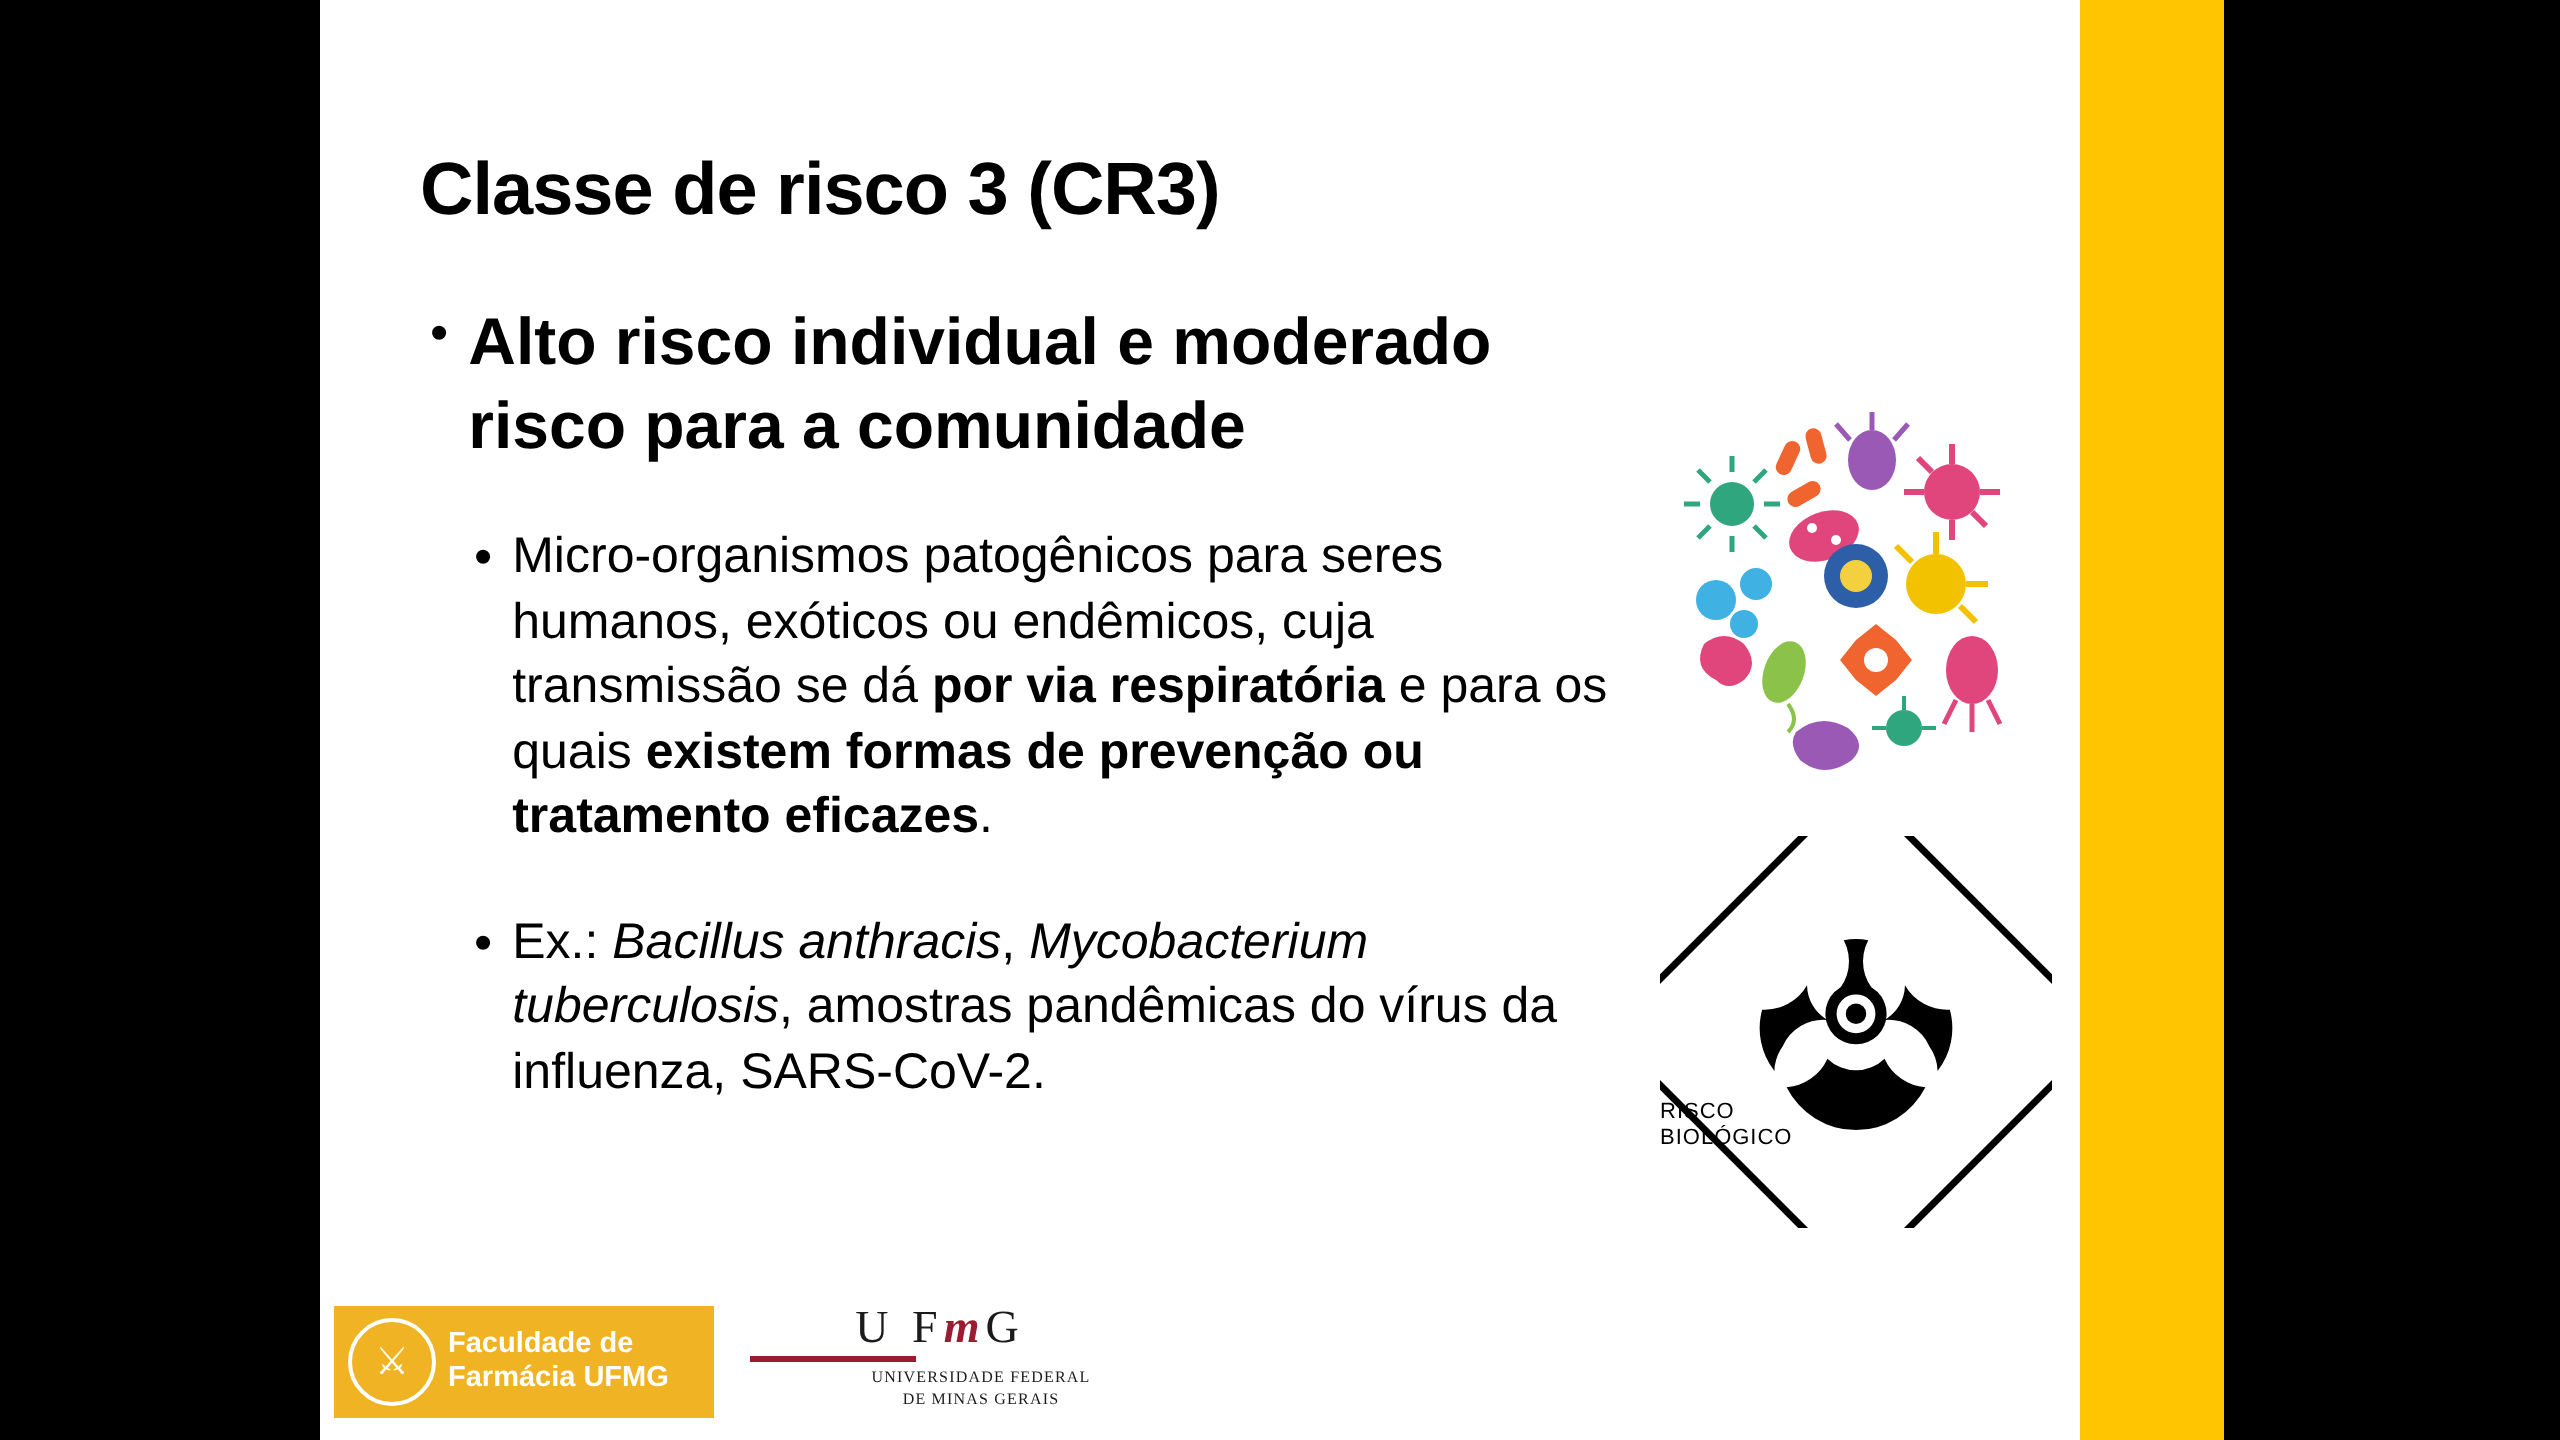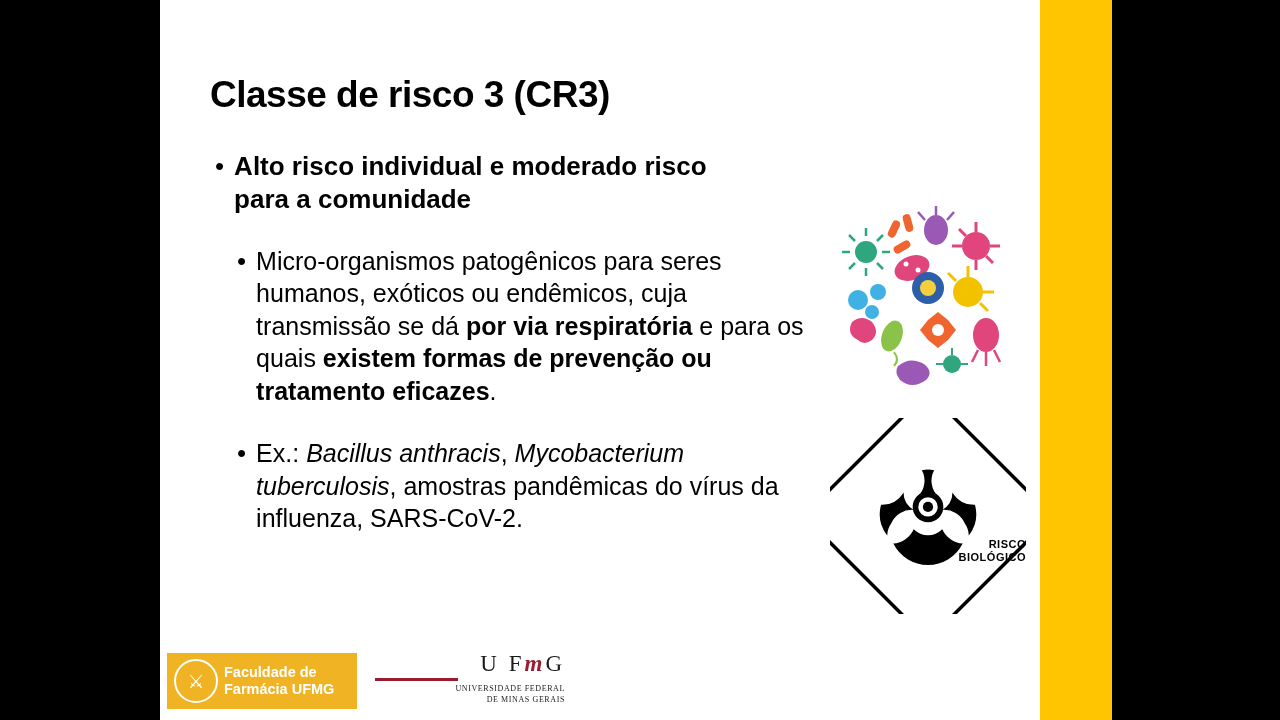--- a/index.html
+++ b/index.html
@@ -58,21 +58,21 @@
     display: flex;
     align-items: flex-start;
   }
   .bullet-dot {
     flex: 0 0 auto;
     font-size: 26px;
     line-height: 1.28;
     margin-right: 10px;
   }
   .b1 {
-    font-size: 26px;
+    font-size: 33px;
     font-weight: bold;
     line-height: 1.28;
     width: 520px;
   }
   .level2 {
     margin-top: 28px;
     margin-left: 22px;
   }
   .b2 {
     font-size: 25px;
@@ -118,21 +118,21 @@
     color: #ffffff;
     font-size: 14.5px;
     font-weight: bold;
     line-height: 1.15;
   }
   .ufmg-logo {
     position: absolute;
     left: 215px;
     top: 6px;
     width: 190px;
-    text-align: right;
+    text-align: center;
   }
   .ufmg-logo .big {
     font-family: "Liberation Serif", serif;
     font-size: 23px;
     letter-spacing: 3px;
     color: #1b1b1b;
   }
   .ufmg-logo .big .m {
     color: #9B1B30;
     font-style: italic;
@@ -163,25 +163,25 @@
   .biohazard {
     position: absolute;
     left: 670px;
     top: 418px;
     width: 196px;
     height: 196px;
   }
   .bh-label {
     position: absolute;
     left: 0;
-    top: 120px;
+    top: 132px;
     width: 196px;
-    text-align: right;
+    text-align: left;
     font-size: 11px;
-    font-weight: bold;
+    font-weight: normal;
     letter-spacing: 0.5px;
     line-height: 1.15;
     color: #000;
   }
 </style>
 </head>
 <body>
 
 <div class="stage">
 

